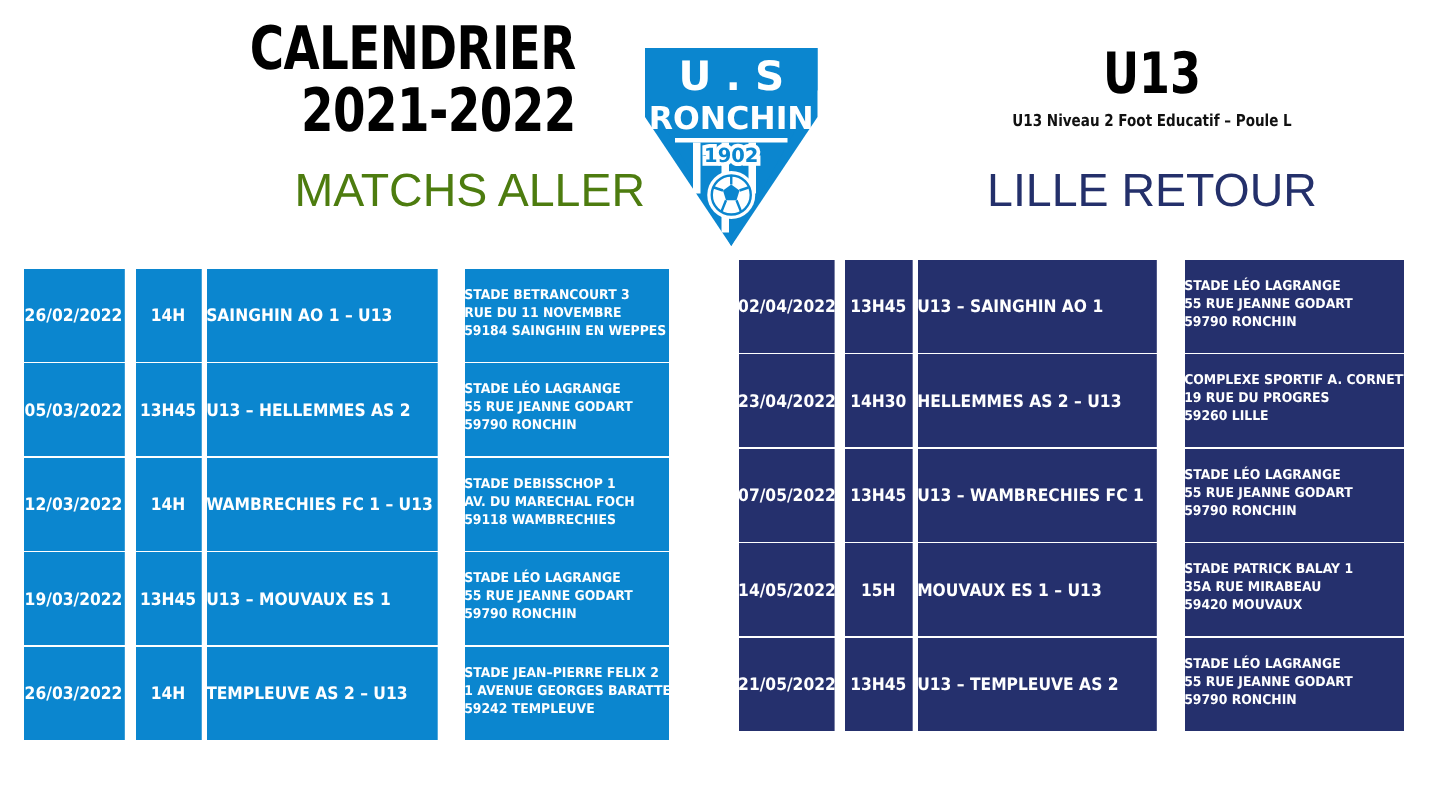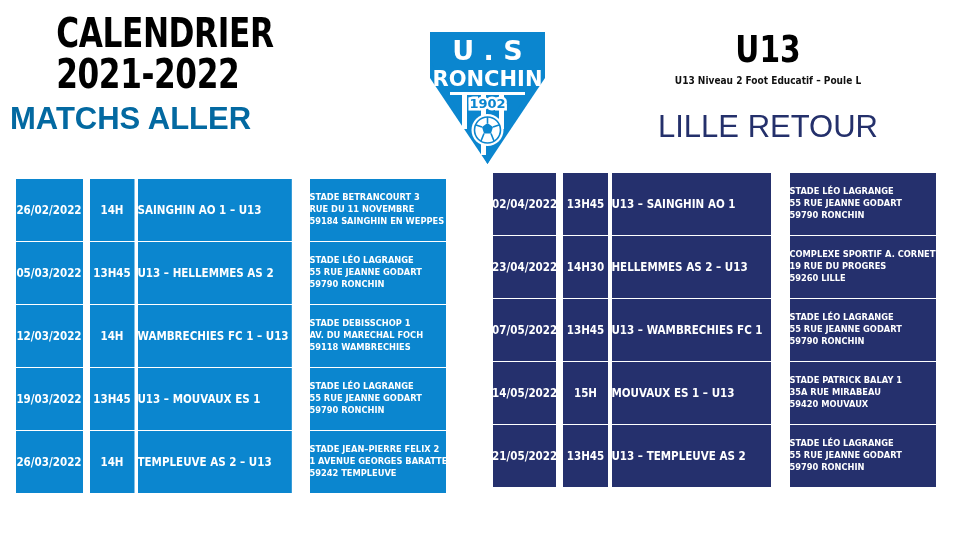--- a/index.html
+++ b/index.html
@@ -20,21 +20,21 @@
     position: absolute;
     left: 0; top: 0;
     width: 960px;
     height: 175px;
   }
 
   .left-head {
     position: absolute;
     left: 10px; top: 14px;
     width: 420px;
-    text-align: left;
+    text-align: right;
   }
   .title-main {
     font-family: "DejaVu Sans", sans-serif;
     font-weight: bold;
     font-size: 40px;
     line-height: 0.98;
     letter-spacing: -0.5px;
     color: #000000;
     transform: scaleX(0.78);
     transform-origin: center center;
@@ -45,25 +45,25 @@
     font-weight: bold;
     font-size: 40px;
     line-height: 1.05;
     letter-spacing: -0.5px;
     color: #000000;
     transform: scaleX(0.78);
     transform-origin: center center;
     white-space: nowrap;
   }
   .sub-aller {
-    margin-top: 6px;
+    margin-top: 14px;
     font-family: "Liberation Sans", sans-serif;
-    font-weight: bold;
+    font-weight: normal;
     font-size: 31px;
-    color: #0369a1;
+    color: #4d7c0f;
     letter-spacing: 0px;
     white-space: nowrap;
   }
 
   .right-head {
     position: absolute;
     left: 558px; top: 30px;
     width: 420px;
     text-align: center;
   }

